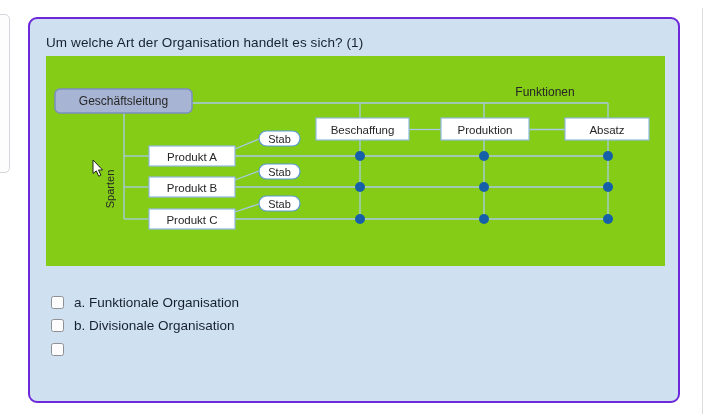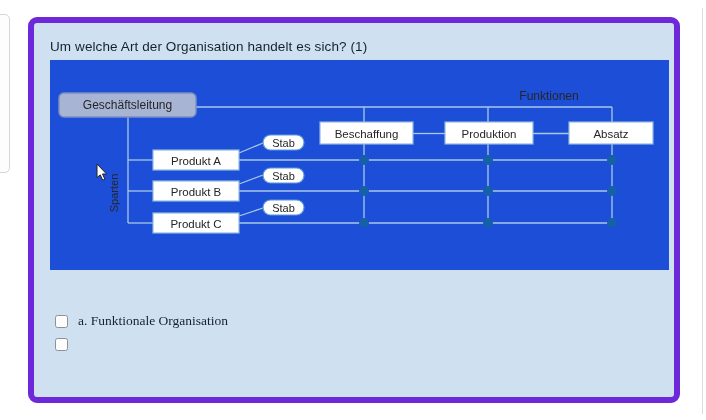--- a/index.html
+++ b/index.html
@@ -3,28 +3,28 @@
 <meta charset="utf-8">
 <style>
   html,body{margin:0;padding:0;background:#ffffff;font-family:"Liberation Sans",sans-serif;}
   .stage{position:relative;width:706px;height:420px;overflow:hidden;background:#ffffff;}
 
   .left-panel-fragment{position:absolute;left:-14px;top:14px;width:22px;height:157px;
     background:#fdfdfd;border:1px solid #d3d6da;border-radius:5px;}
   .right-panel-edge{position:absolute;left:702px;top:8px;width:1px;height:406px;background:#dcdcdc;}
 
   .card{position:absolute;left:28px;top:17px;width:652px;height:386px;
-    background:#cfe1f0;border:6px solid #6d28d9;border-radius:9px;box-sizing:border-box;}
+    background:#cfe1f0;border:2px solid #6d28d9;border-radius:9px;box-sizing:border-box;}
   .question{position:absolute;left:16px;top:16px;font-size:13.5px;color:#16212f;letter-spacing:.1px;}
 
-  .diagram{position:absolute;left:16px;top:37px;width:619px;height:210px;background:#1d4ed8;text-align:center;}
+  .diagram{position:absolute;left:16px;top:37px;width:619px;height:210px;background:#84cc16;text-align:center;}
   .diagram svg{display:block;}
   .diagram text{font-family:"Liberation Sans",sans-serif;fill:#262626;}
 
-  .options{position:absolute;left:21px;top:291px;font-family:Liberation Serif, serif;}
+  .options{position:absolute;left:21px;top:276px;}
   .option{display:flex;align-items:center;gap:10px;height:14px;margin-bottom:9.5px;cursor:pointer;}
   .checkbox{width:13px;height:13px;flex:0 0 13px;background:#fdfdfd;border:1px solid #8d9196;
     border-radius:2.5px;box-sizing:border-box;}
   .option-label{font-size:13.5px;color:#16212f;white-space:nowrap;}
 </style>
 </head>
 <body>
 
 <div class="stage">
 
@@ -132,17 +132,21 @@
       </svg>
     </div>
 
     <div class="options">
       <div class="option">
         <span class="checkbox"></span>
         <span class="option-label">a. Funktionale Organisation</span>
       </div>
       <div class="option">
         <span class="checkbox"></span>
+        <span class="option-label">b. Divisionale Organisation</span>
+      </div>
+      <div class="option">
+        <span class="checkbox"></span>
       </div>
     </div>
 
   </div>
 </div>
 
 </body></html>

